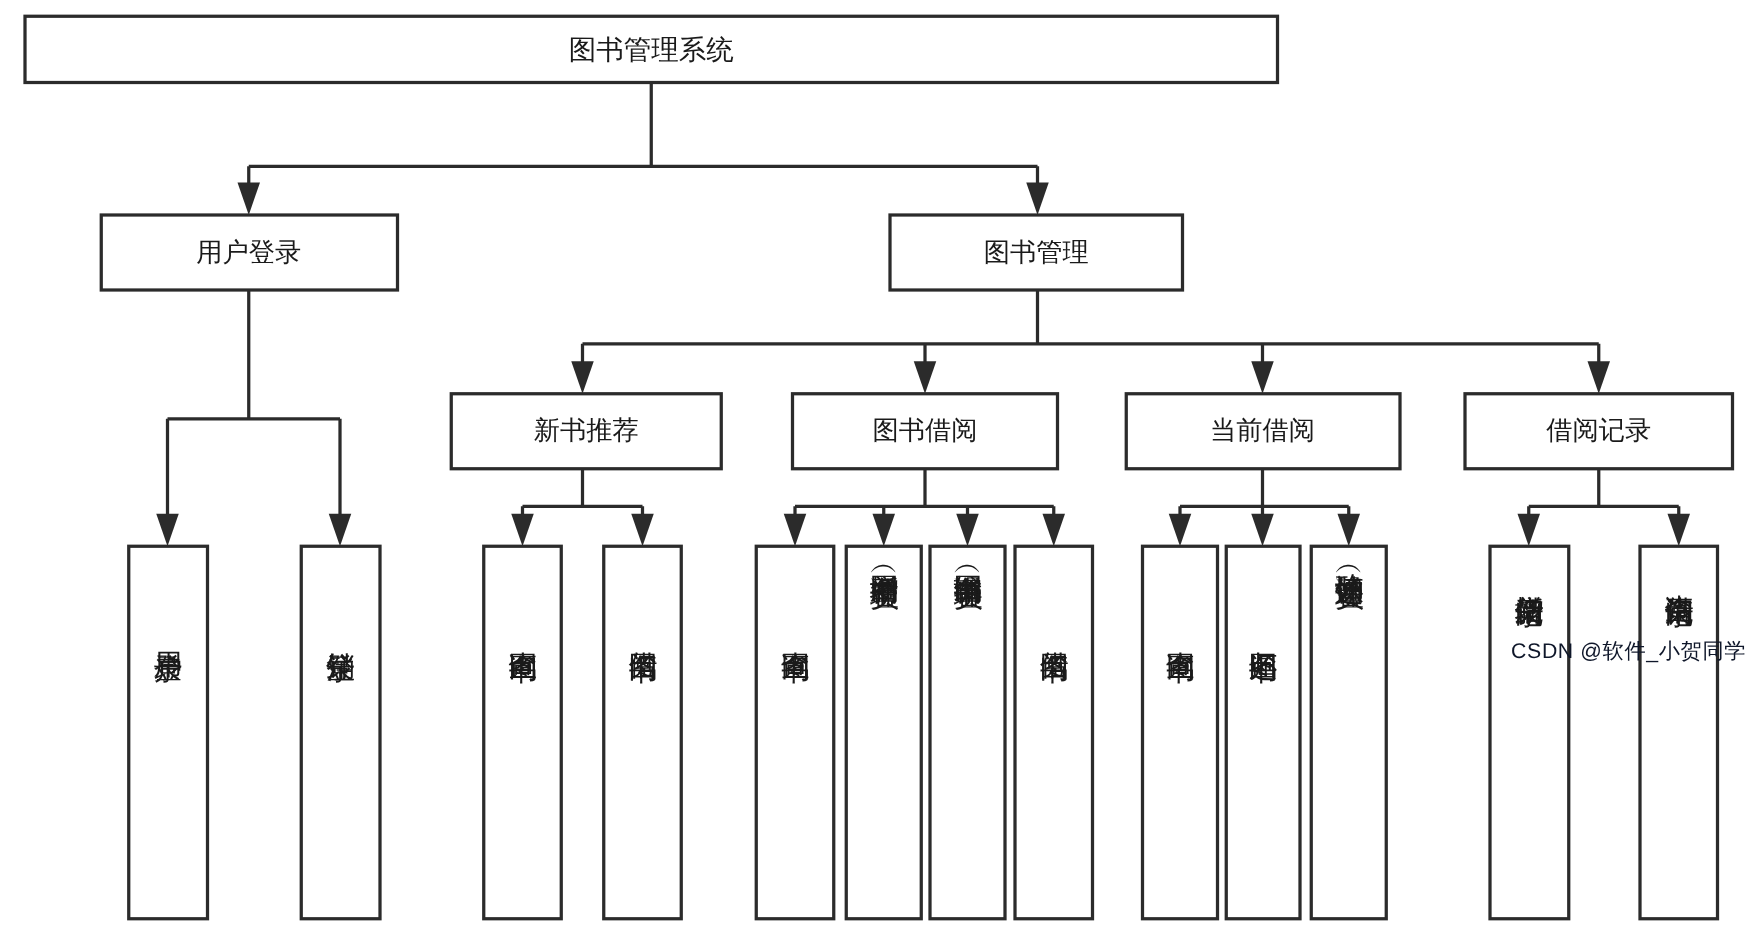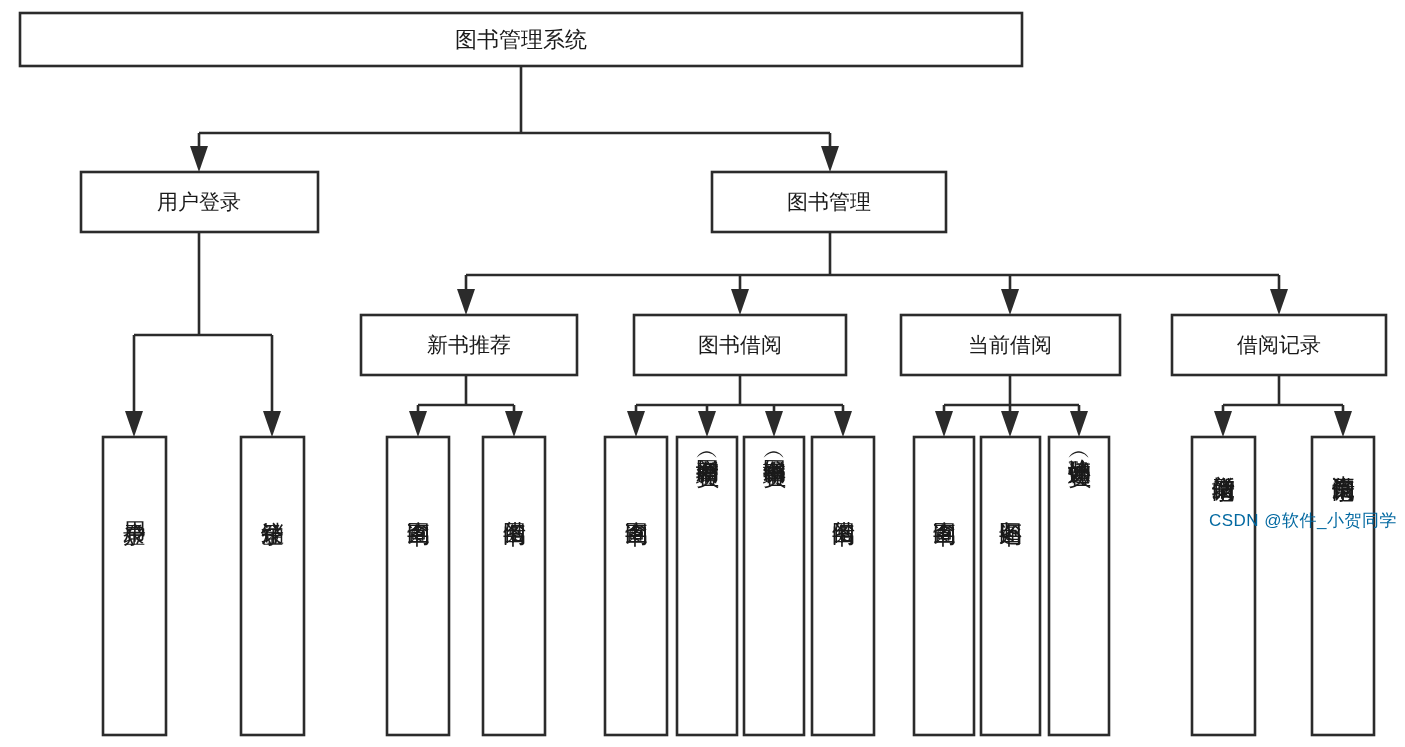--- a/index.html
+++ b/index.html
@@ -64,21 +64,21 @@
   .arrow-head {
     fill: #2b2b2b;
     stroke: none;
   }
   .watermark {
     position: absolute;
     right: 8px;
     bottom: 4px;
     font-family: "Liberation Sans", "DejaVu Sans", sans-serif;
     font-size: 17px;
-    color: #0369a1;
+    color: #0f172a;
     letter-spacing: 0.5px;
     white-space: nowrap;
     pointer-events: none;
     user-select: none;
   }
 </style>
 </head>
 <body>
 
 <div id="diagram-root">

